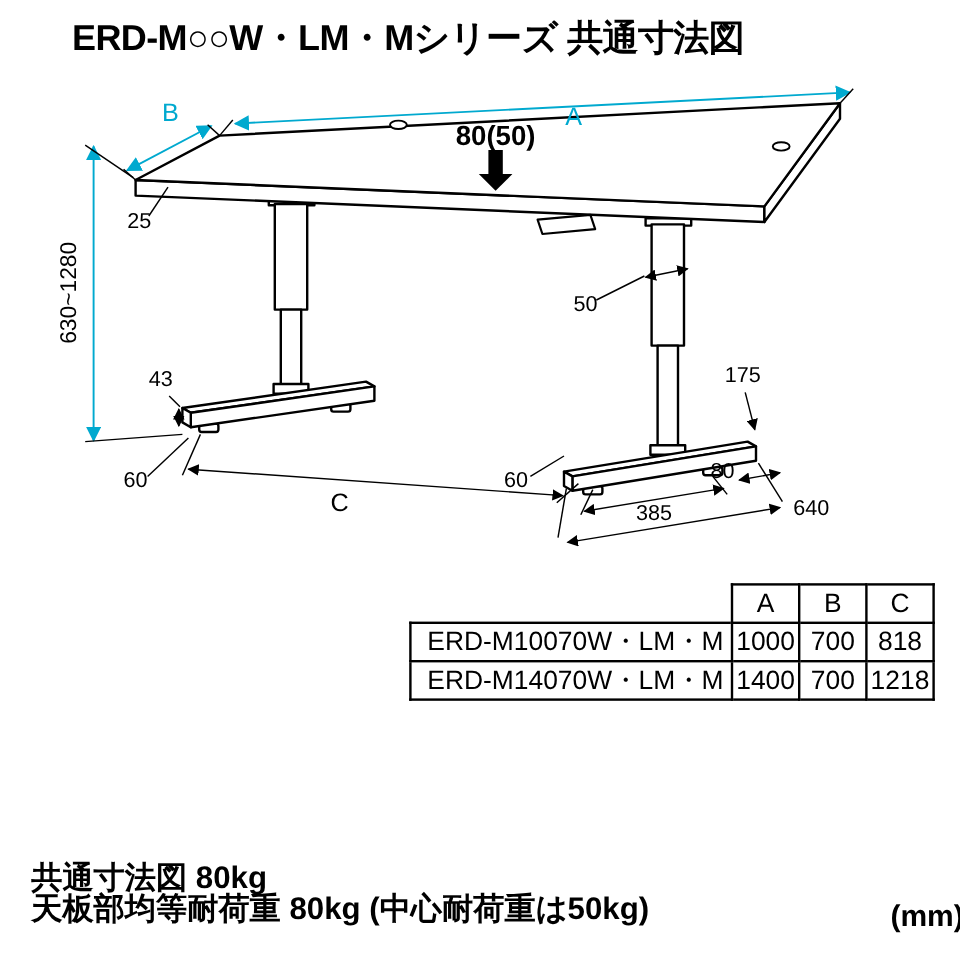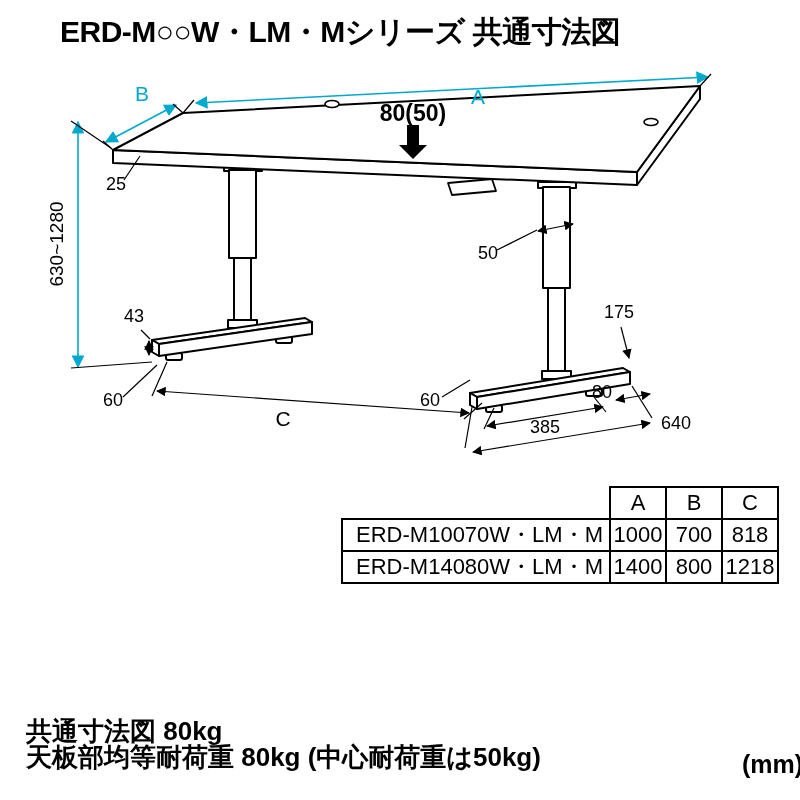--- a/index.html
+++ b/index.html
@@ -151,23 +151,23 @@
     </tr>
   </thead>
   <tbody>
     <tr>
       <td class="model">ERD-M10070W・LM・M</td>
       <td class="num">1000</td>
       <td class="num">700</td>
       <td class="num">818</td>
     </tr>
     <tr>
-      <td class="model">ERD-M14080W・LM・M</td>
+      <td class="model">ERD-M14070W・LM・M</td>
       <td class="num">1400</td>
-      <td class="num">800</td>
+      <td class="num">700</td>
       <td class="num">1218</td>
     </tr>
   </tbody>
 </table>
 
 <div class="note n1">共通寸法図 80kg</div>
 <div class="note n2">天板部均等耐荷重 80kg (中心耐荷重は50kg)</div>
 <div class="unit">(mm)</div>
 
 </body></html>

